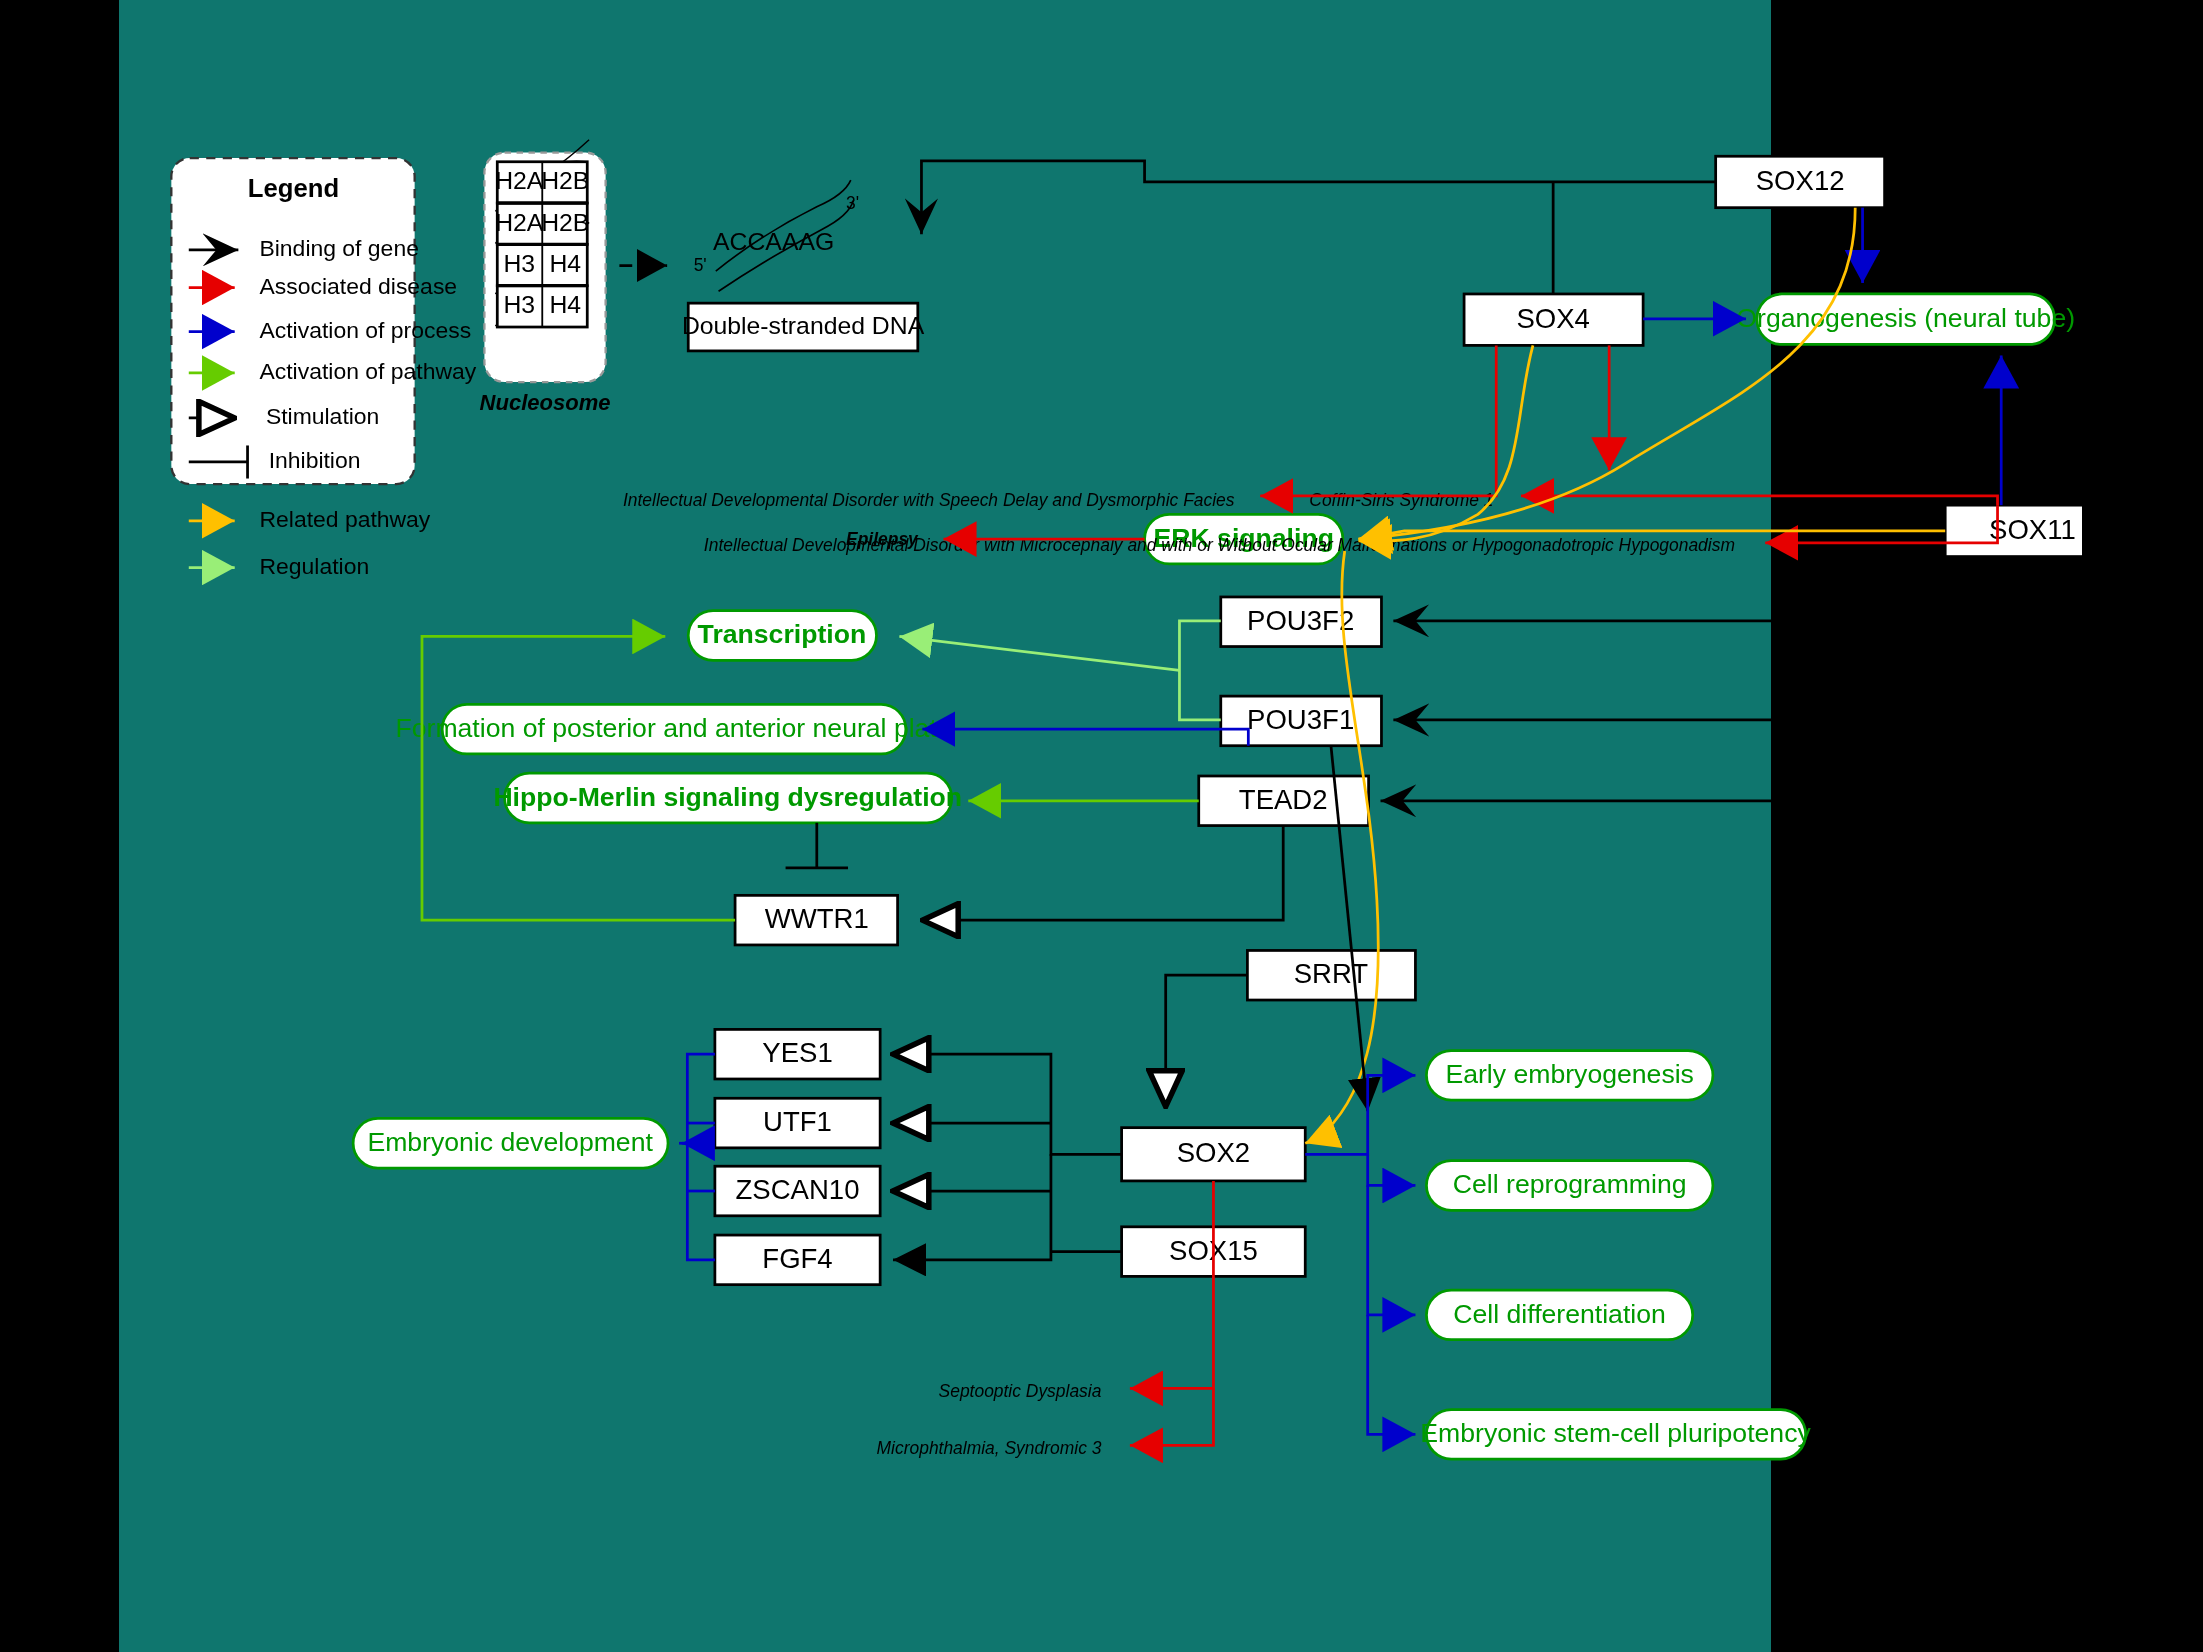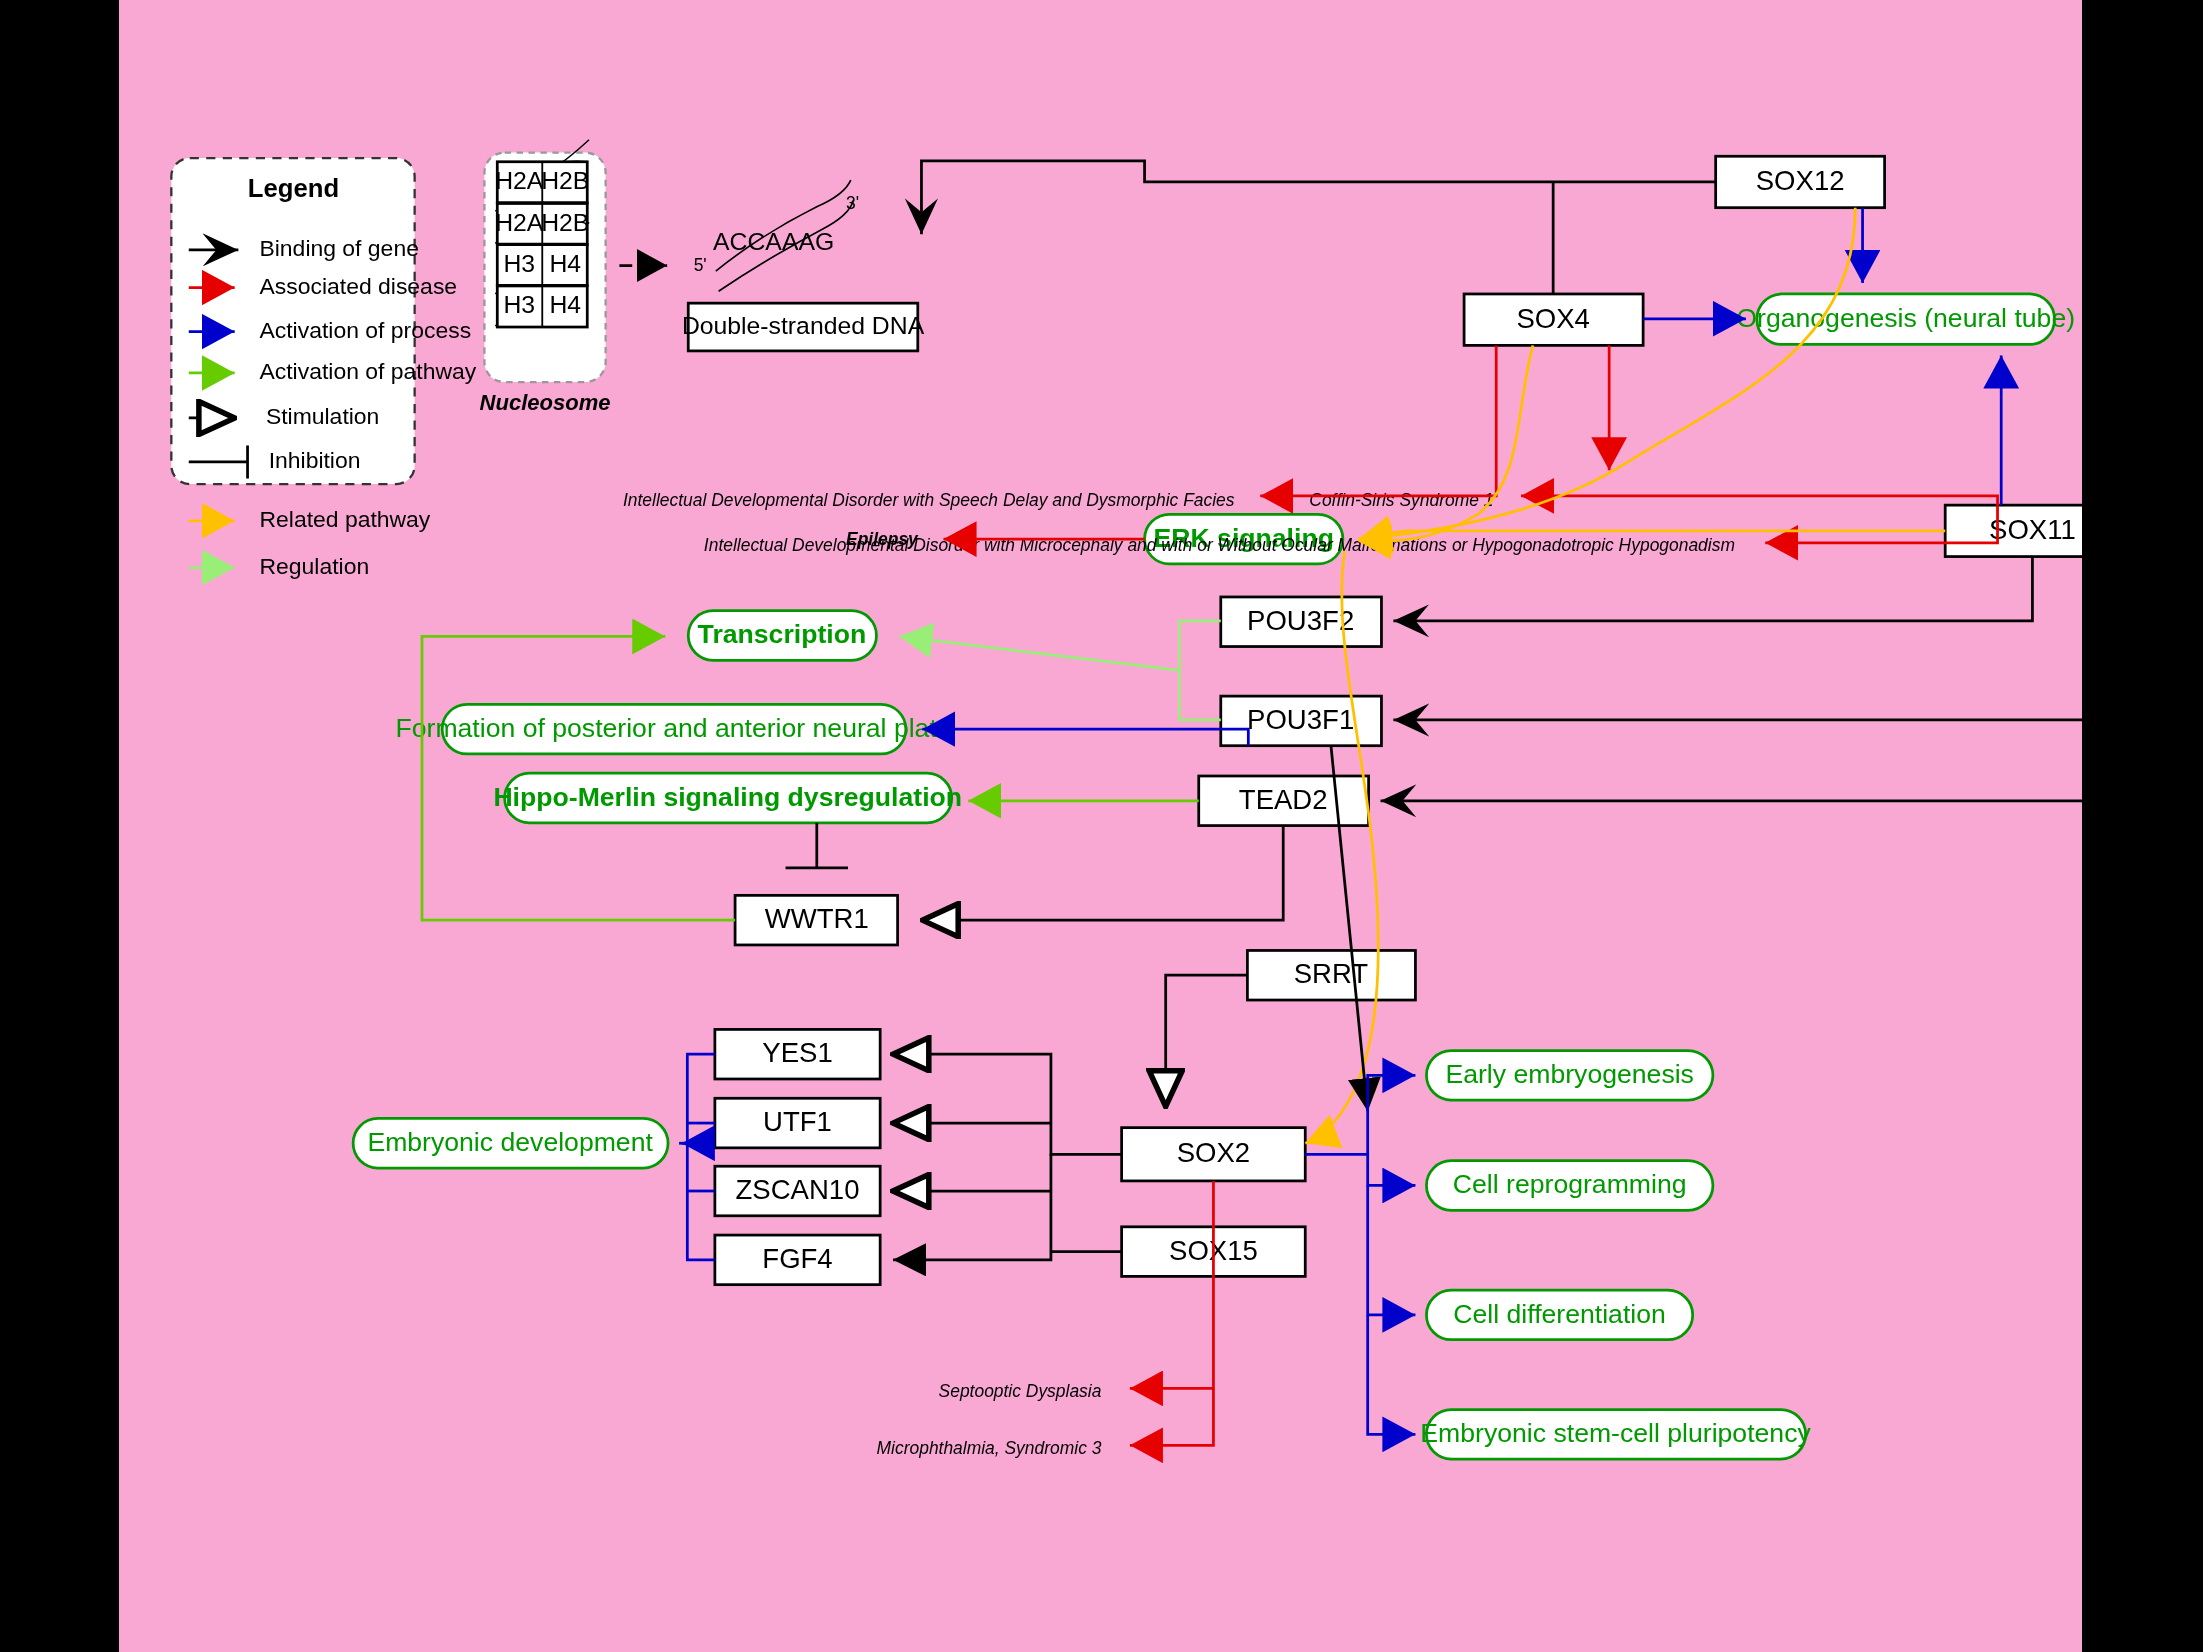--- a/index.html
+++ b/index.html
@@ -1,18 +1,18 @@
 <!DOCTYPE html>
 <html style="font-size:14.7px"><head>
 <meta charset="utf-8">
 <style>
   html,body{margin:0;padding:0;background:#000;}
   #root{position:relative;width:2204px;height:1653px;background:#000;overflow:hidden;
         font-family:"Liberation Sans",sans-serif;}
-  #canvas{position:absolute;left:119px;top:0;width:1963px;height:1653px;background:#f9a8d4;}
+  #canvas{position:absolute;left:119px;top:0;width:1652px;height:1653px;background:#0f766e;}
   svg{display:block;}
   .gene-label{font-family:"Liberation Sans",sans-serif;font-size:30px;fill:#000;text-anchor:middle;dominant-baseline:middle;}
   .proc-label{font-family:"Liberation Sans",sans-serif;font-size:29px;fill:#009900;text-anchor:middle;dominant-baseline:middle;}
   .proc-label-b{font-family:"Liberation Sans",sans-serif;font-size:29px;font-weight:bold;fill:#009900;text-anchor:middle;dominant-baseline:middle;}
   .dis-label{font-family:"Liberation Sans",sans-serif;font-size:19px;font-style:italic;fill:#000;text-anchor:end;dominant-baseline:middle;}
   .dis-label-b{font-family:"Liberation Sans",sans-serif;font-size:19px;font-style:italic;font-weight:bold;fill:#000;text-anchor:end;dominant-baseline:middle;}
   .hist-label{font-family:"Liberation Sans",sans-serif;font-size:27px;fill:#000;text-anchor:middle;dominant-baseline:middle;}
   .nuc-label{font-family:"Liberation Sans",sans-serif;font-size:24px;font-style:italic;font-weight:bold;fill:#000;text-anchor:middle;dominant-baseline:middle;}
   .dna-label{font-family:"Liberation Sans",sans-serif;font-size:27px;fill:#000;text-anchor:middle;dominant-baseline:middle;}
   .tick-label{font-family:"Liberation Sans",sans-serif;font-size:19px;fill:#000;text-anchor:middle;dominant-baseline:middle;}

